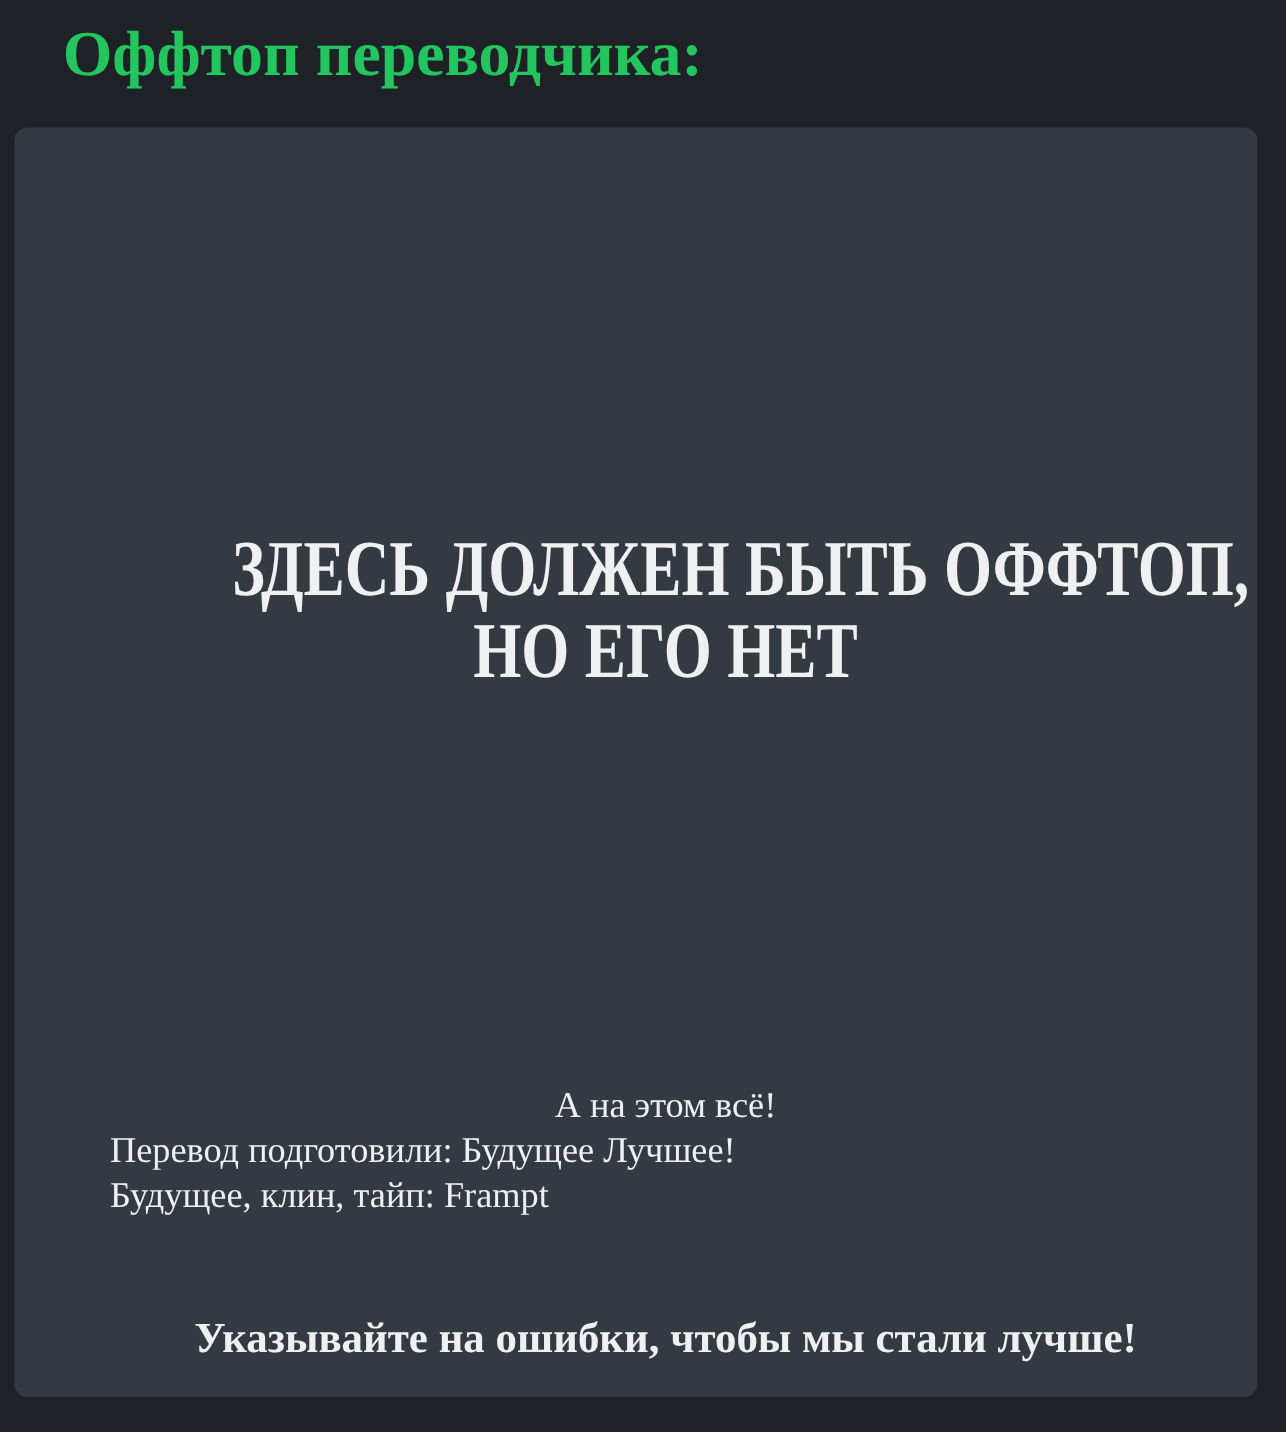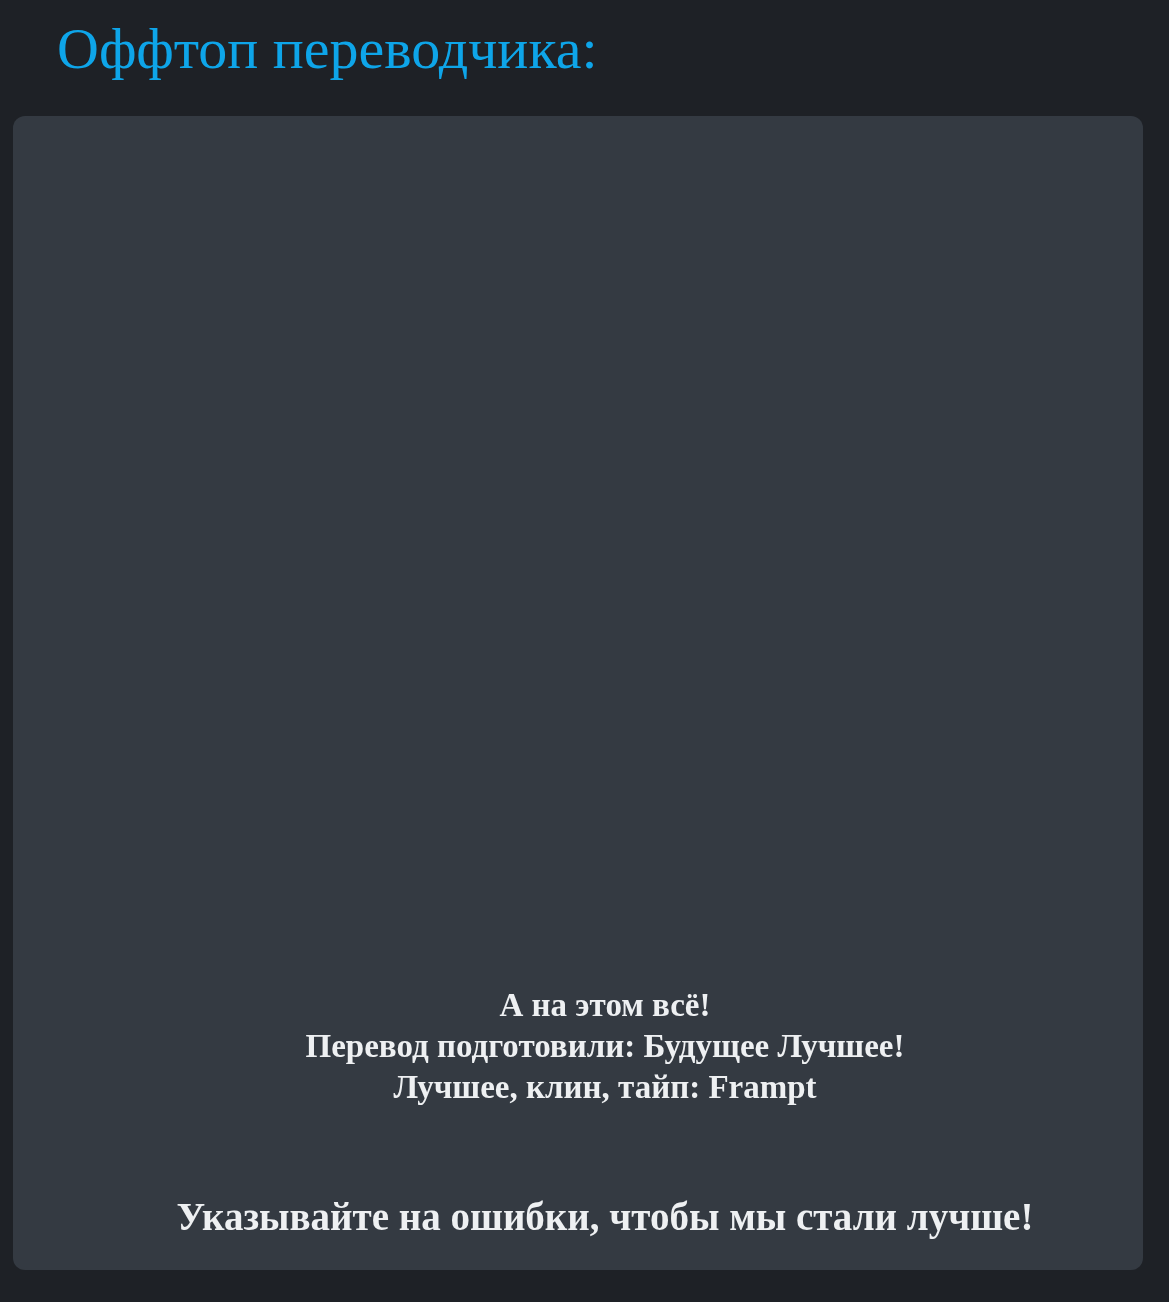--- a/index.html
+++ b/index.html
@@ -16,22 +16,22 @@
     font-family: "Liberation Serif", "DejaVu Serif", serif;
     color: #eef0f2;
   }
 
   .page-header {
     position: absolute;
     left: 57px;
     top: 14px;
     font-size: 58px;
     line-height: 70px;
-    font-weight: normal;
-    color: #0ea5e9;
+    font-weight: bold;
+    color: #22c55e;
     white-space: nowrap;
   }
 
   .offtop-card {
     position: absolute;
     left: 13px;
     top: 116px;
     width: 1130px;
     height: 1154px;
     background: #343a42;
@@ -56,44 +56,48 @@
     display: block;
     white-space: nowrap;
     transform: scaleX(0.78);
     transform-origin: 50% 50%;
   }
 
   .credits-block {
     top: 869px;
     font-size: 33px;
     line-height: 41px;
-    font-weight: bold;
+    font-weight: normal;
   }
 
   .credits-block .outro-line { text-align: center; }
-  .credits-block .credit-line { text-align: center; white-space: nowrap; }
+  .credits-block .credit-line { text-align: left; white-space: nowrap; }
 
   .feedback-line {
     top: 1080px;
     font-size: 39px;
     line-height: 41px;
     font-weight: bold;
     text-align: center;
     white-space: nowrap;
   }
 </style>
 </head>
 <body>
 
 <h1 class="page-header">Оффтоп переводчика:</h1>
 
 <div class="offtop-card">
 
+  <div class="card-content main-message">
+    <span class="msg-line">ЗДЕСЬ ДОЛЖЕН БЫТЬ ОФФТОП,</span>
+    <span class="msg-line">НО ЕГО НЕТ</span>
+  </div>
 
   <div class="card-content credits-block">
     <div class="outro-line">А на этом всё!</div>
     <div class="credit-line">Перевод подготовили: Будущее Лучшее!</div>
-    <div class="credit-line">Лучшее, клин, тайп: Frampt</div>
+    <div class="credit-line">Будущее, клин, тайп: Frampt</div>
   </div>
 
   <div class="card-content feedback-line">Указывайте на ошибки, чтобы мы стали лучше!</div>
 
 </div>
 
 </body></html>

